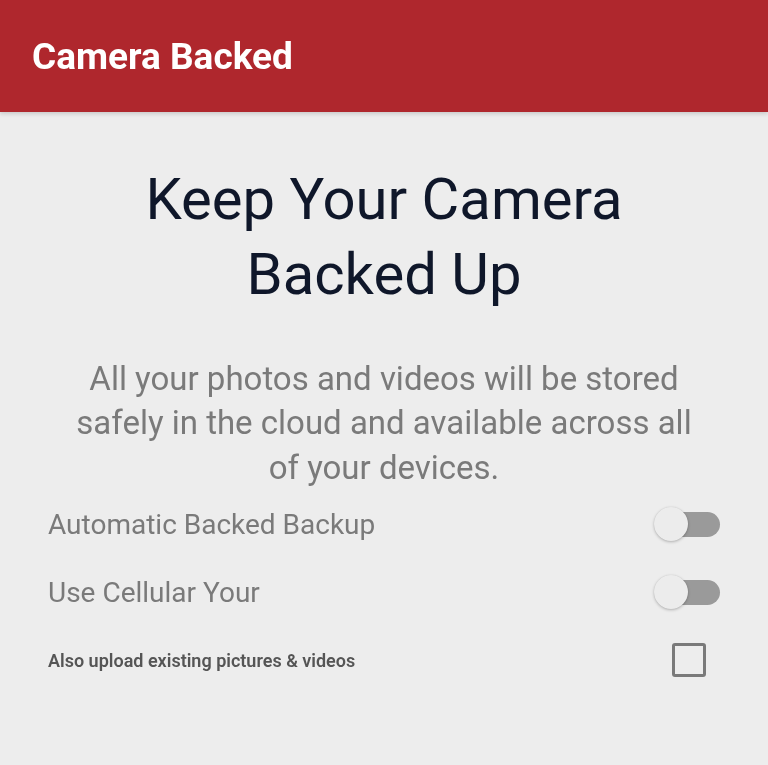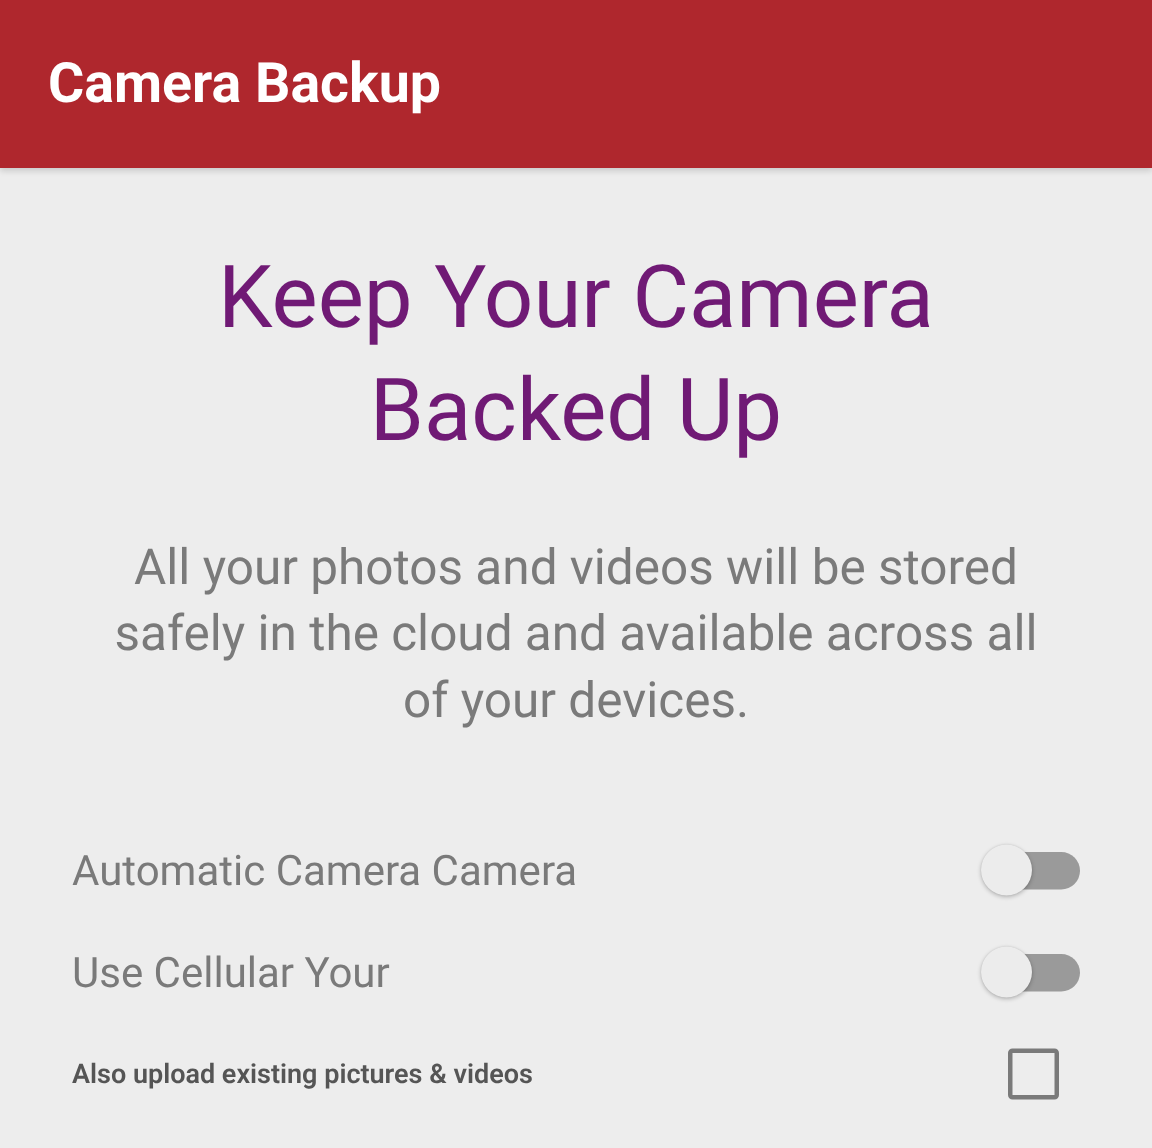--- a/index.html
+++ b/index.html
@@ -29,35 +29,34 @@
       color: #ffffff;
       font-size: 37px;
       font-weight: 700;
     }
     
     .content {
       padding: 50px 48px 0 48px;
     }
     
     .main-title {
-      color: #701a75;
+      color: #0f172a;
       font-size: 58px;
       font-weight: 400;
       text-align: center;
       line-height: 1.3;
       margin-bottom: 44px;
     }
     
     .description {
       color: #7a7a7a;
       font-size: 33px;
       font-weight: 400;
       text-align: center;
       line-height: 1.35;
-      margin-bottom: 56px;
       padding: 0 12px;
     }
     
     .setting-row {
       display: flex;
       align-items: center;
       justify-content: space-between;
       padding: 16px 0;
       min-height: 68px;
     }
@@ -108,30 +107,30 @@
       border: 3px solid #7a7a7a;
       border-radius: 3px;
       cursor: pointer;
       margin-right: 14px;
     }
   </style>
 </head>
 <body>
 
 <div class="header">
-  <div class="header-title">Camera Backup</div>
+  <div class="header-title">Camera Backed</div>
 </div>
 
 <div class="content">
   <h1 class="main-title">Keep Your Camera Backed Up</h1>
 
   <p class="description">All your photos and videos will be stored safely in the cloud and available across all of your devices.</p>
 
   <div class="setting-row">
-    <span class="setting-label">Automatic Camera Camera</span>
+    <span class="setting-label">Automatic Backed Backup</span>
     <div class="toggle">
       <div class="toggle-track"></div>
       <div class="toggle-thumb"></div>
     </div>
   </div>
 
   <div class="setting-row">
     <span class="setting-label">Use Cellular Your</span>
     <div class="toggle">
       <div class="toggle-track"></div>

